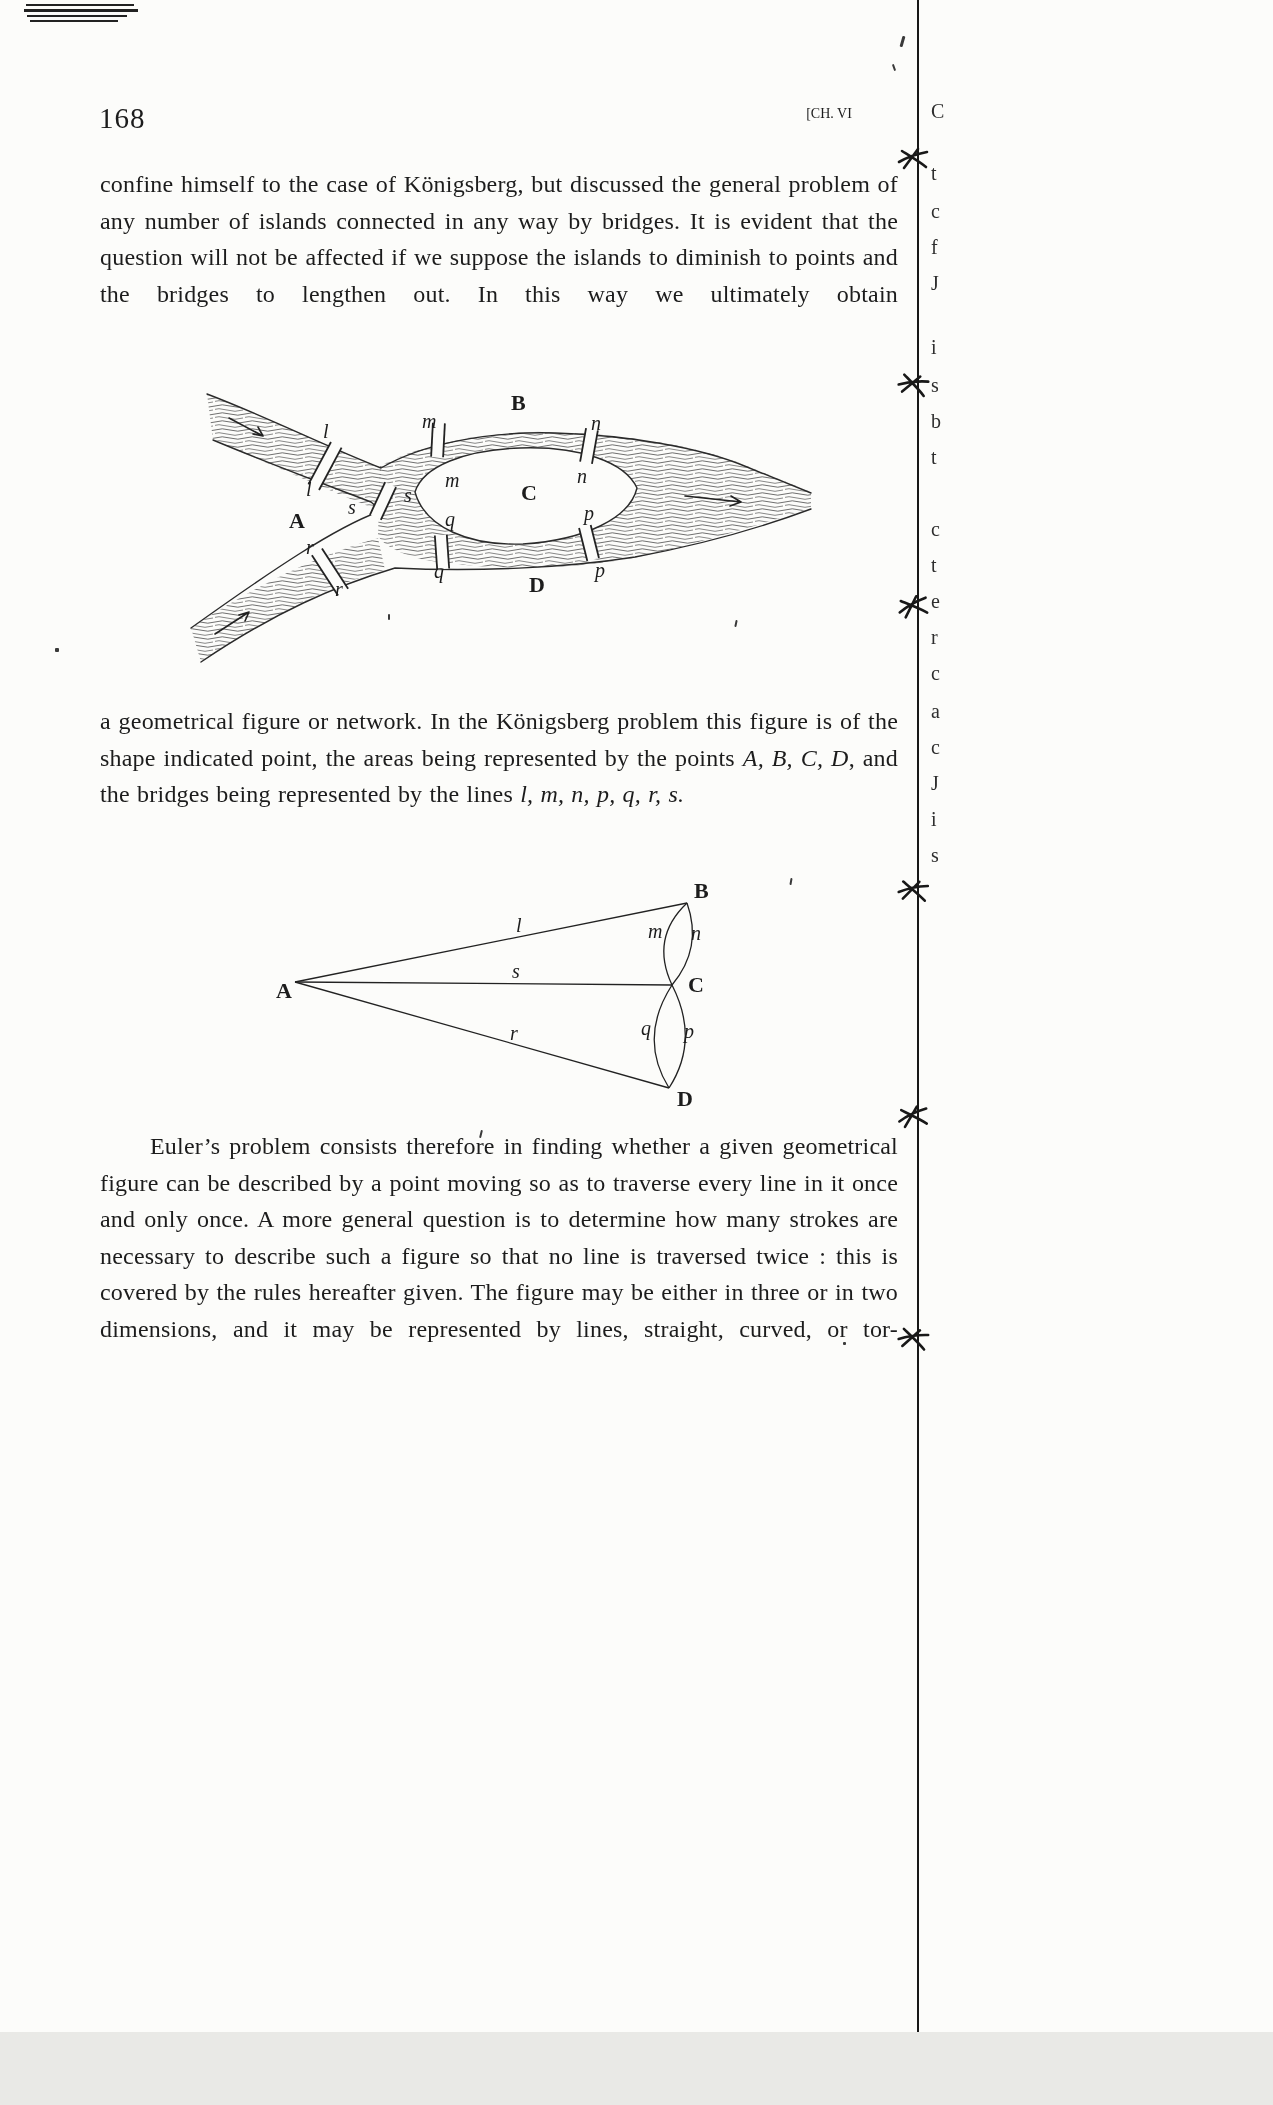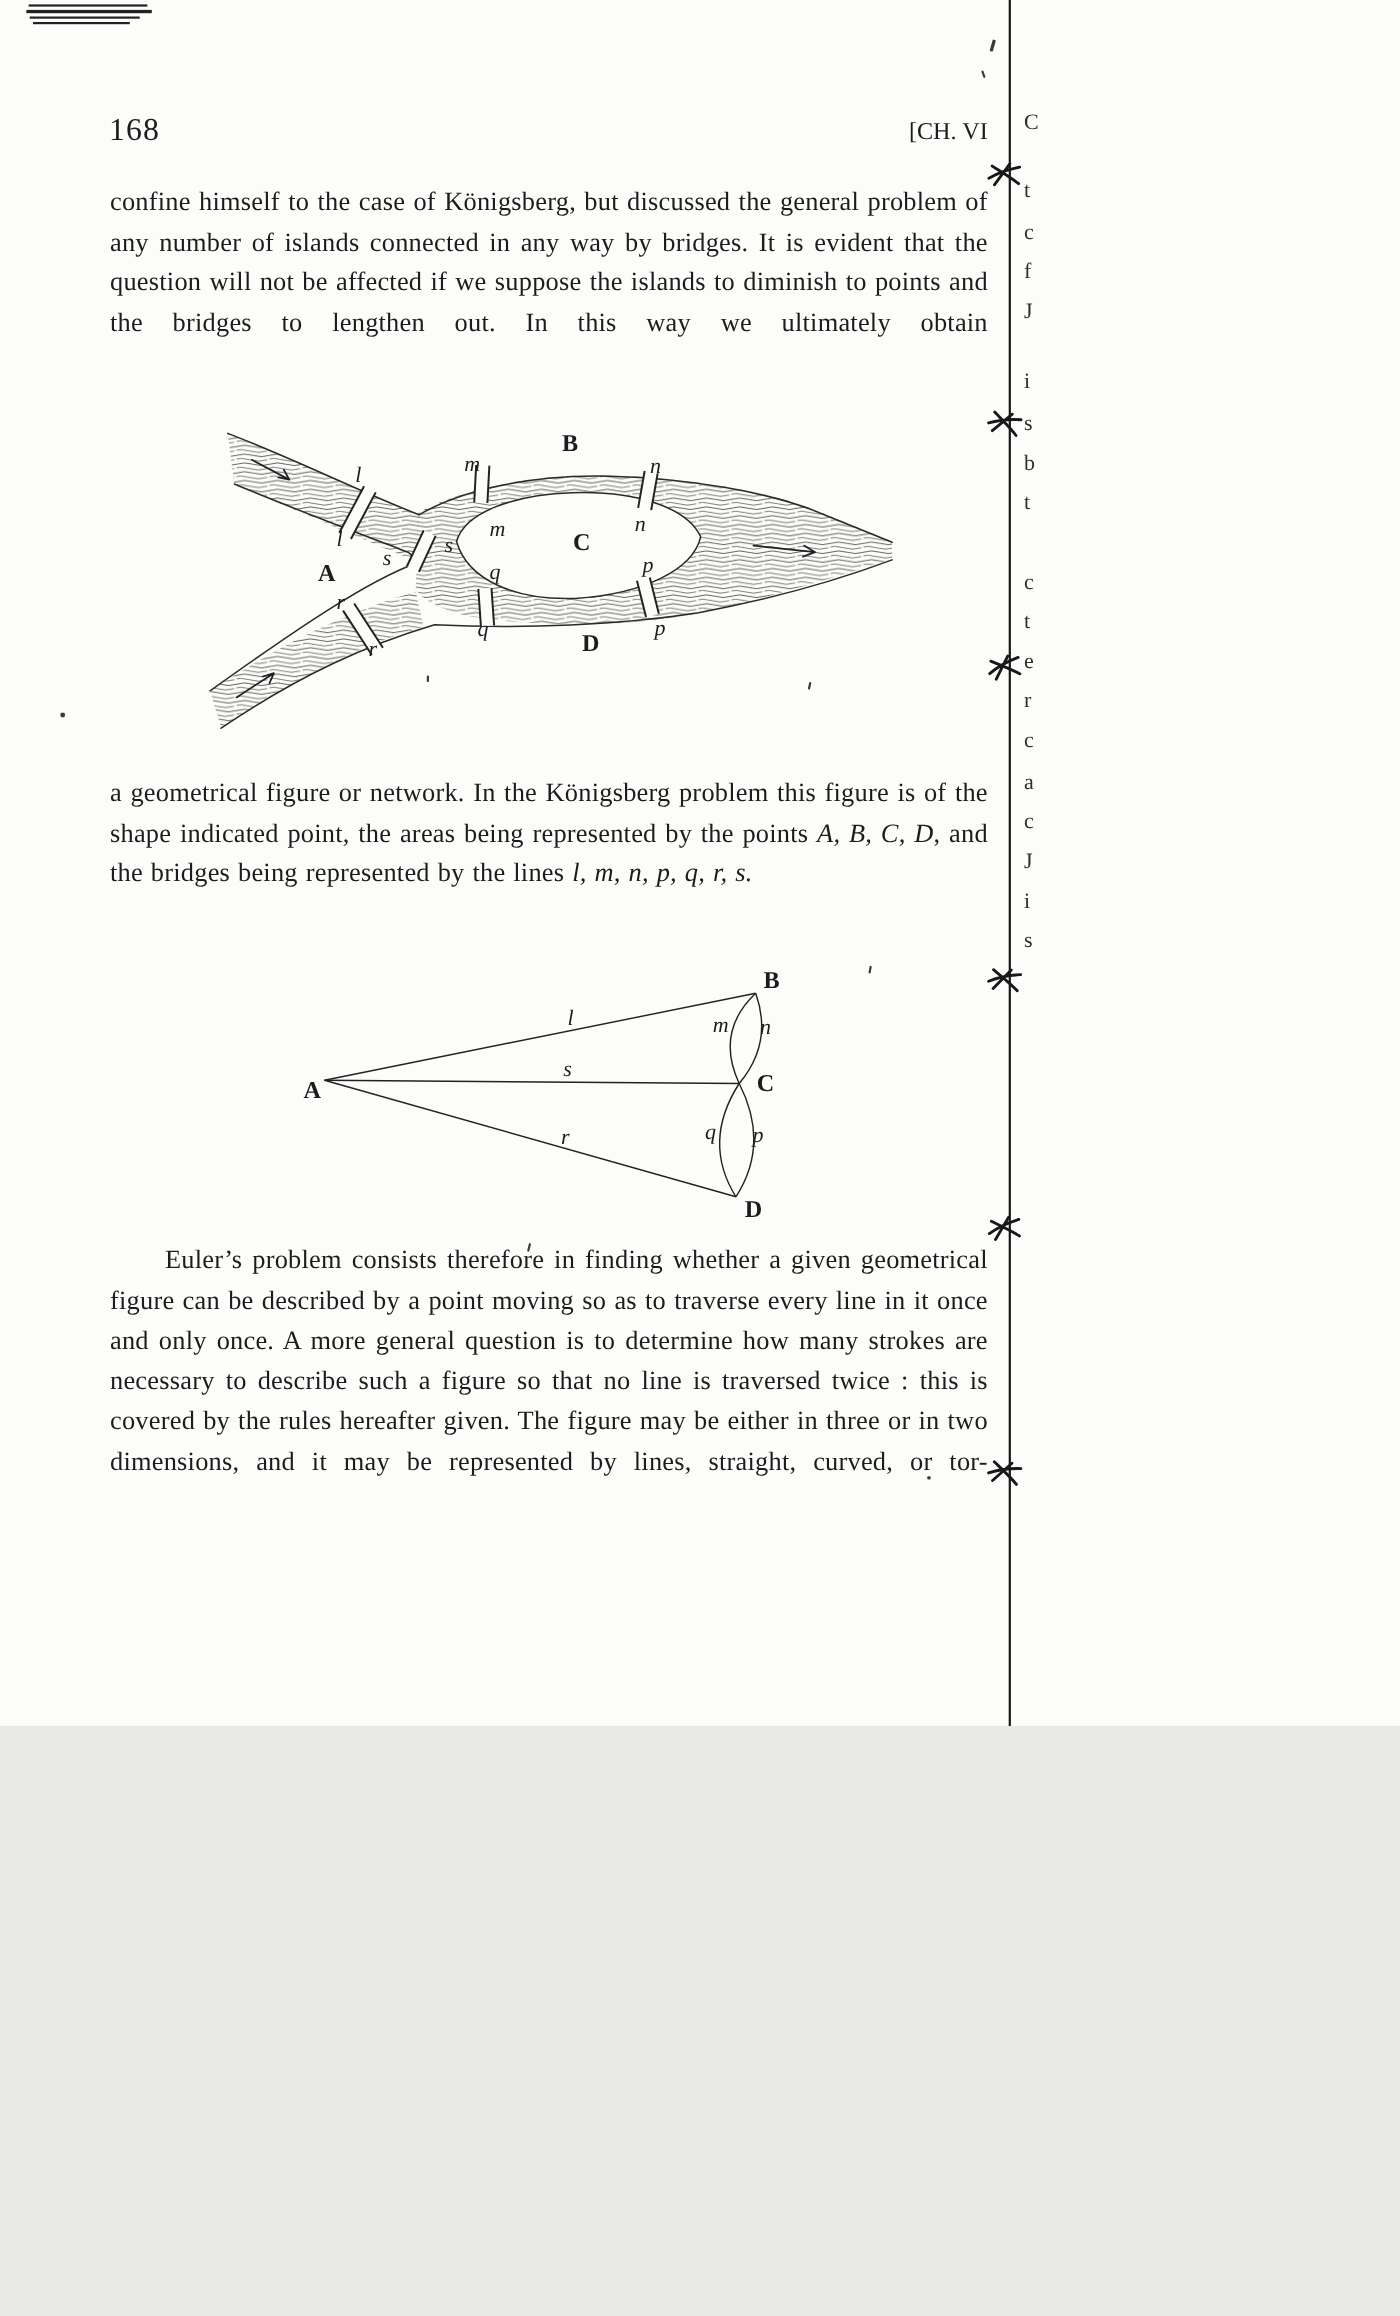--- a/index.html
+++ b/index.html
@@ -1,25 +1,25 @@
 <!DOCTYPE html>
 <html><head>
 <meta charset="utf-8">
 <style>
   html,body { margin:0; padding:0; background:#e9e9e6; }
   .page {
-    position:relative; width:1273px; height:1569px;
+    position:relative; width:1273px; height:2032px;
     background:#fcfcfa; overflow:hidden;
     font-family:"Liberation Serif", serif; color:#1c1c1c;
   }
   
   .pagenum { position:absolute; left:99px; top:102px; font-size:29px; letter-spacing:1px; }
   .running-title { position:absolute; left:100px; top:109px; width:798px; text-align:center;
                    font-size:21px; letter-spacing:2px; }
-  .chapter { position:absolute; left:760px; top:106px; width:138px; text-align:right; font-size:22px; }
+  .chapter { position:absolute; left:760px; top:106px; width:138px; text-align:center; font-size:14px; }
   
   .para { position:absolute; left:100px; width:798px; font-size:24px; line-height:36.5px;
           text-align:justify; letter-spacing:0.2px; word-spacing:1px; margin:0; }
   .p1 { top:166px; text-align-last:justify; }
   .p2 { top:703px; }
   .p3 { top:1128px; text-indent:50px; text-align-last:justify; }
   .para i { }
   
   .fig { position:absolute; }
   .fig1 { left:185px; top:388px; }

